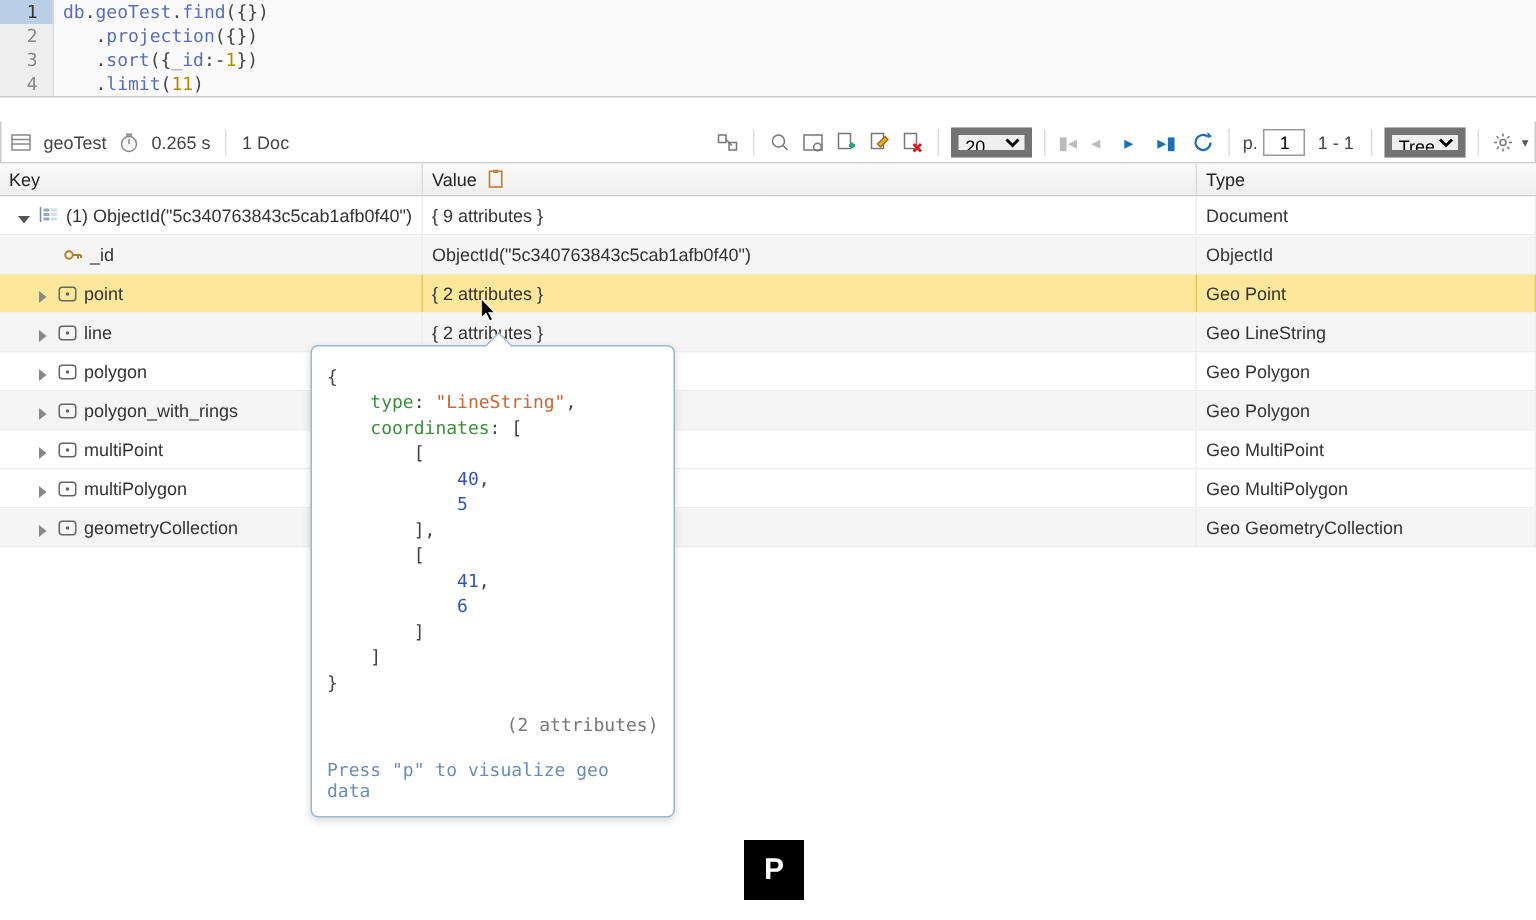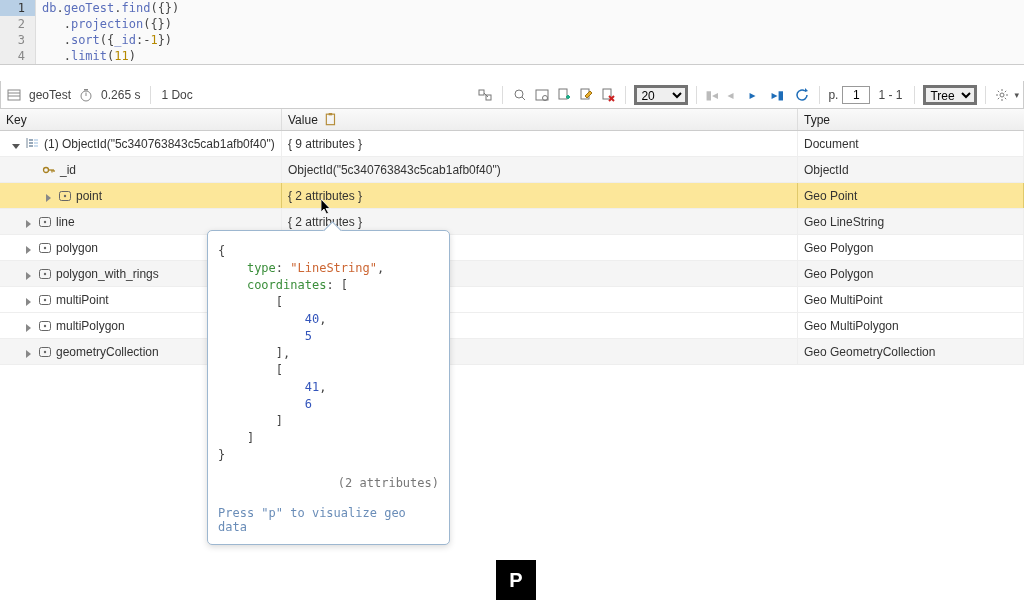--- a/index.html
+++ b/index.html
@@ -15,21 +15,21 @@
 .hl-punc { color: #444; }
 .hl-num2 { color: #b58900; }
 
 
 .toolbar { height: 28px; border: 1px solid #ccc; border-top:none; display:flex; align-items:center; padding: 0 4px; font-size:12px; color:#444; gap:4px; }
 .tb-left { display:flex; align-items:center; gap:6px; }
 .tb-sep { width:1px; height:18px; background:#ddd; margin:0 4px; }
 .tb-spacer { flex:1; }
 .tb-icon { width:18px; height:18px; display:inline-flex; align-items:center; justify-content:center; }
 .tb-icon svg { width:14px; height:14px; }
-.tb-select { height:20px; font-size:12px; border:3px solid #737373; }
+.tb-select { height:20px; font-size:12px; border:5px solid #737373; }
 .tb-input { width:28px; height:18px; border:1px solid #999; text-align:center; font-size:12px; }
 .tb-nav { width:18px; color:#1e6db8; font-size:12px; cursor:pointer; }
 .tb-nav.dis { color:#bbb; }
 
 
 .thead { display:flex; height:22px; border-bottom:1px solid #ccc; background:linear-gradient(#fafafa,#eee); font-size:12px; color:#222; }
 .col-key { width:282px; border-right:1px solid #ddd; padding:4px 6px; }
 .col-val { width:516px; border-right:1px solid #ddd; padding:4px 6px; display:flex; align-items:center; gap:4px;}
 .col-type { flex:1; padding:4px 6px; }
 
@@ -234,21 +234,21 @@
             </svg>
           </span>
           <span>_id</span>
         </div>
       </div>
       <div class="cell val">ObjectId("5c340763843c5cab1afb0f40")</div>
       <div class="cell type">ObjectId</div>
     </div>
     <div class="row sel">
       <div class="cell key">
-        <div class="key-inner" style="padding-left: 24px; margin-left: 20px;">
+        <div class="key-inner" style="padding-left: 24px;">
           <span class="expander"><svg viewBox="0 0 8 8">
               <path d="M2 0 L2 8 L7 4 Z" fill="#888"></path>
             </svg></span>
           <span class="icn">
             <svg viewBox="0 0 14 12">
               <rect x="1.5" y="1.5" width="11" height="9" rx="2" fill="none" stroke="#666" stroke-width="1"></rect>
               <circle cx="7" cy="6" r="1.2" fill="#666"></circle>
             </svg>
           </span>
           <span>point</span>

